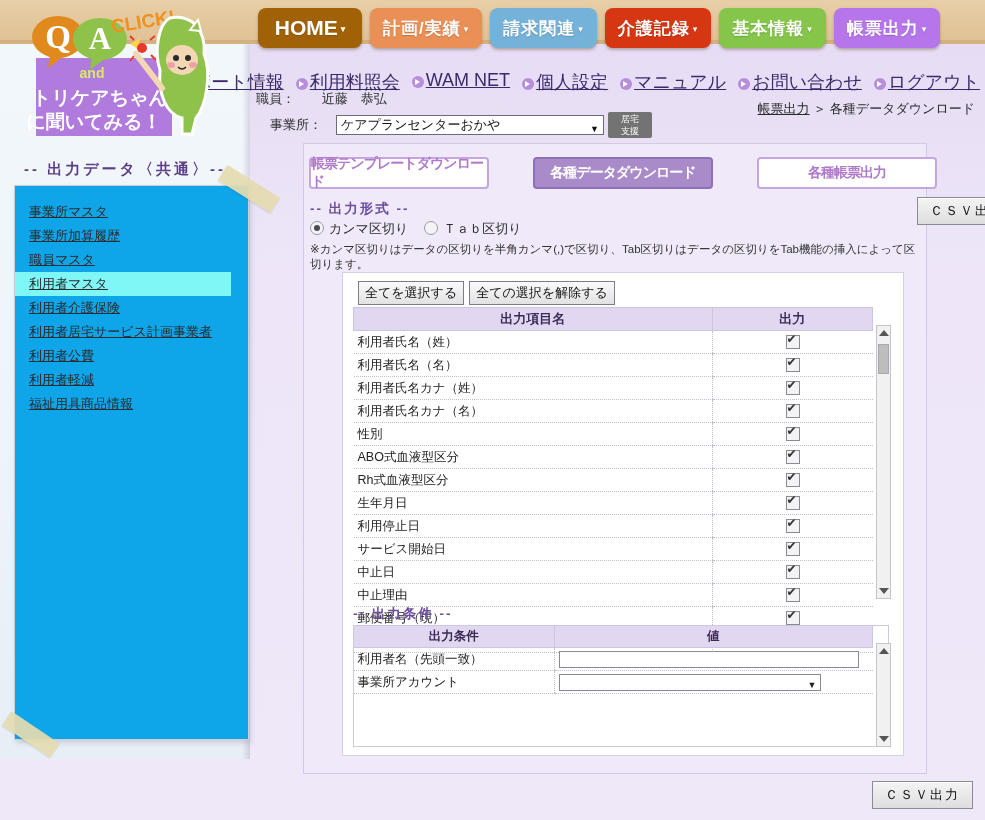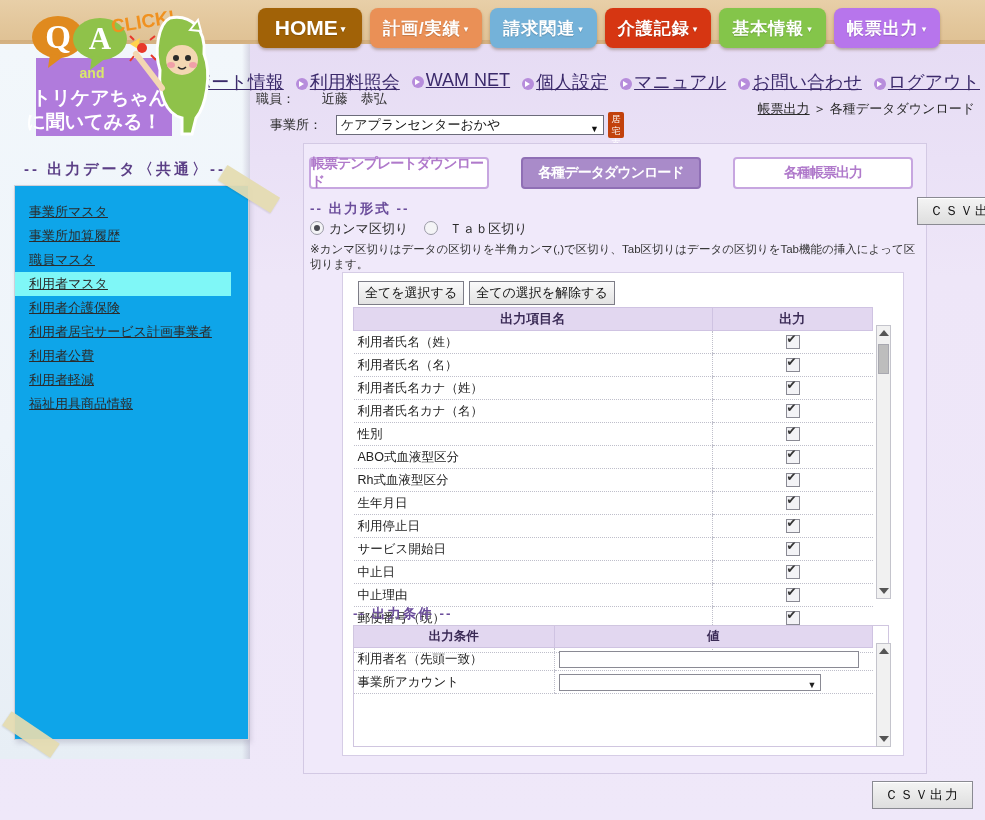--- a/index.html
+++ b/index.html
@@ -63,21 +63,21 @@
   #staffrow .lbl{display:inline-block;width:62px;color:#333;}
   #officerow{position:absolute;left:256px;top:112px;font-size:13px;color:#2b2b2b;display:flex;align-items:center;gap:4px;}
   #officerow .lbl{display:inline-block;width:62px;margin-left:14px;}
   .selbox{
     width:268px;height:20px;border:1px solid #6b6b7a;background:#fff;
     font-size:13px;padding:0 18px 0 4px;line-height:18px;position:relative;
     box-sizing:border-box;cursor:pointer;color:#111;
   }
   .selbox .car{position:absolute;right:4px;top:4px;font-size:9px;color:#111;}
   .badge{
-    width:16px;height:26px;background:#c2410c;color:#fff;font-size:9px;
+    width:44px;height:26px;background:#737373;color:#fff;font-size:9px;
     line-height:12px;text-align:center;border-radius:2px;padding-top:1px;
     box-sizing:border-box;
   }
   #breadcrumb{
     position:absolute;right:10px;top:100px;font-size:13px;color:#2b2b2b;
   }
   #breadcrumb a{color:#2b2b2b;text-decoration:underline;cursor:pointer;}
   
   #sidetitle{
     position:absolute;left:0;top:160px;width:250px;text-align:center;
@@ -101,21 +101,21 @@
     position:absolute;background:#e5dcb0;opacity:.92;
     box-shadow:0 1px 2px rgba(0,0,0,.12);
   }
   
   #mainpanel{
     position:absolute;left:303px;top:143px;width:622px;height:629px;
     background:#fff;border:1px solid #d3c9e4;
   }
   .panelinner{position:relative;width:100%;height:100%;background:#f0e9fa;}
   
-  #bigbtns{position:absolute;left:5px;top:13px;display:flex;gap:32px;}
+  #bigbtns{position:absolute;left:5px;top:13px;display:flex;gap:44px;}
   .bigbtn{
     width:180px;height:32px;border:2px solid #9f7ec4;border-radius:4px;
     display:flex;align-items:center;justify-content:center;
     font-size:14px;font-weight:bold;letter-spacing:-1px;cursor:pointer;
     box-sizing:border-box;
   }
   .bigbtn.on{background:#a98bc9;color:#fff;border-color:#8f6fb5;}
   .bigbtn.plain{background:#fff;color:#b07acb;border-color:#c7a6e0;}
   
   .sect{
@@ -319,21 +319,21 @@
 
     <div id="bigbtns">
         <div class="bigbtn plain">帳票テンプレートダウンロード</div>
         <div class="bigbtn on">各種データダウンロード</div>
         <div class="bigbtn plain">各種帳票出力</div>
       </div>
 
     <div id="fmtlabel" class="sect">-- 出力形式 --</div>
     <div id="radios">
         <span style="margin-right: 10px;"><span class="radio sel"></span><span style="margin-left: 5px;">カンマ区切り</span></span>
-        <span style="margin-right: 10px;"><span class="radio"></span><span style="margin-left: 11px;">Ｔａｂ区切り</span></span>
+        <span style="margin-right: 10px;"><span class="radio"></span><span style="margin-left: 5px;">Ｔａｂ区切り</span></span>
       </div>
     <div id="note">※カンマ区切りはデータの区切りを半角カンマ(,)で区切り、Tab区切りはデータの区切りをTab機能の挿入によって区切ります。</div>
 
     <div id="csvtop">
       <button class="graybtn">ＣＳＶ出力</button>
     </div>
 
     <div id="card">
 
       <div id="itemshead">

